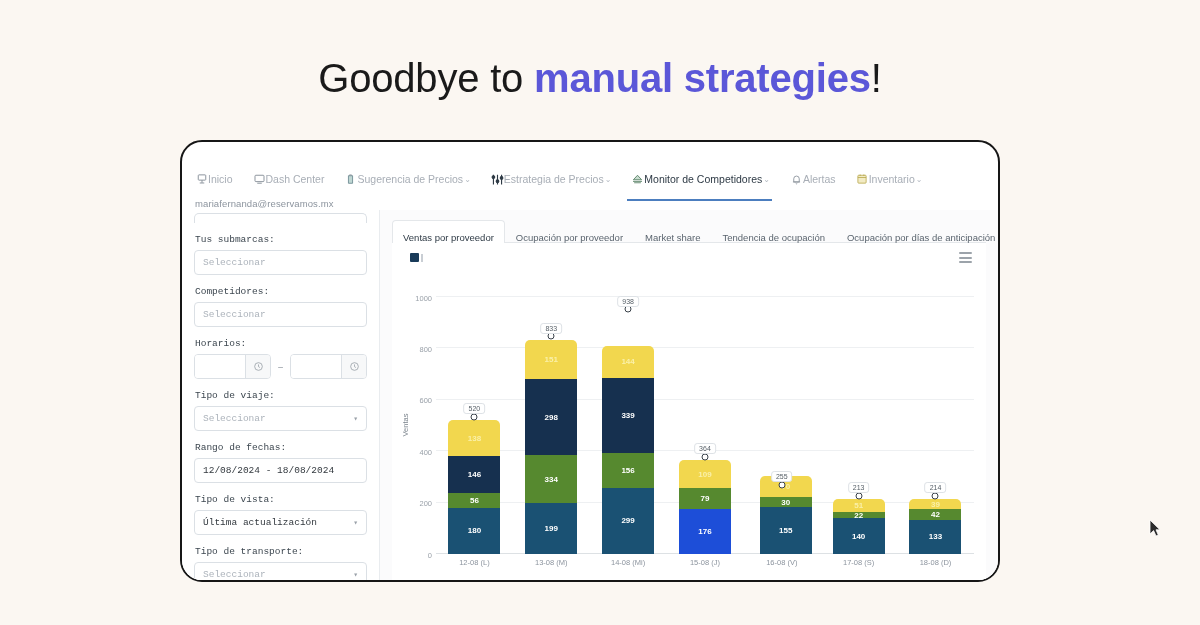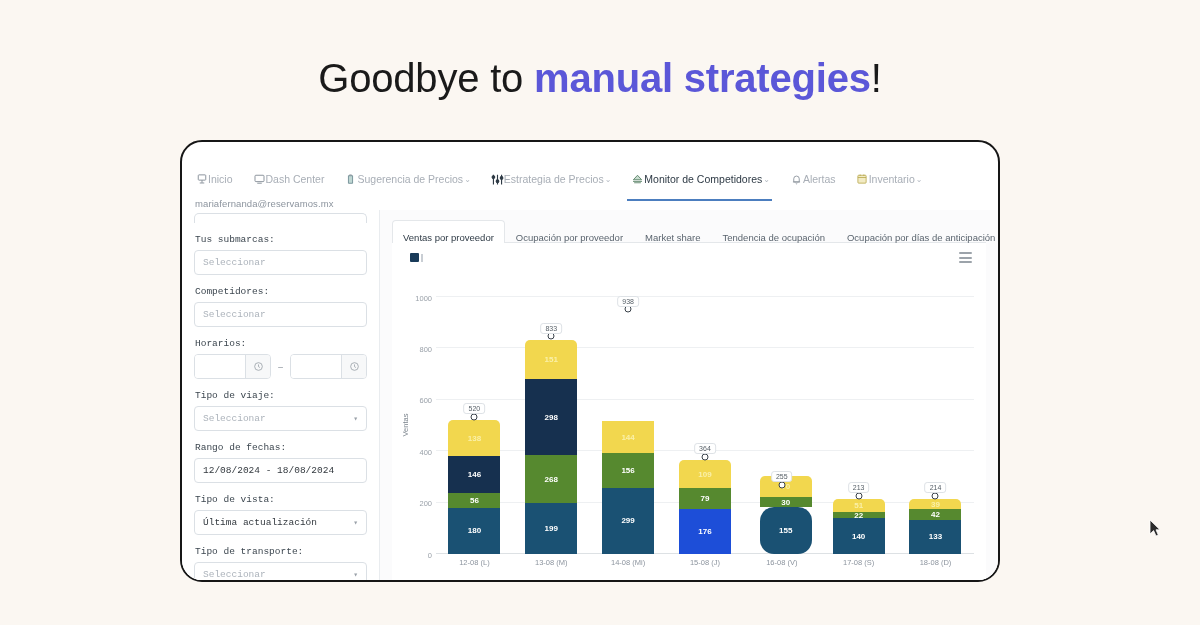--- a/index.html
+++ b/index.html
@@ -555,34 +555,37 @@
                 </div>
                 <div class="bar-col">
                   <div class="stack" style="height: 214.081px;">
                     <div class="seg" style="background: rgb(242, 215, 78); height: 18.1273%;">
                       <span style="color: rgb(250, 240, 168);">151</span>
                     </div>
                     <div class="seg" style="background: rgb(22, 48, 79); height: 35.7743%;">
                       <span>298</span>
                     </div>
                     <div class="seg" style="background: rgb(86, 137, 47); height: 22.2089%;">
-                      <span>268</span>
+                      <span>334</span>
                     </div>
                     <div class="seg" style="background: rgb(26, 81, 115); height: 23.8896%;">
                       <span>199</span>
                     </div>
                   </div>
                   <div class="total-dot" style="bottom: 210.581px;"></div>
                   <div class="total-badge" style="bottom: 220.081px;">833</div>
                 </div>
                 <div class="bar-col">
                   <div class="stack" style="height: 208px;">
                     <div class="seg" style="background: rgb(242, 215, 78); height: 15.3518%;">
                       <span style="color: rgb(250, 240, 168);">144</span>
                     </div>
+                    <div class="seg" style="background: rgb(22, 48, 79); height: 36.1407%;">
+                      <span>339</span>
+                    </div>
                     <div class="seg" style="background: rgb(86, 137, 47); height: 16.6311%;">
                       <span>156</span>
                     </div>
                     <div class="seg" style="background: rgb(26, 81, 115); height: 31.8763%;">
                       <span>299</span>
                     </div>
                   </div>
                   <div class="total-dot" style="bottom: 237.566px;"></div>
                   <div class="total-badge" style="bottom: 247.066px;">938</div>
                 </div>
@@ -602,21 +605,21 @@
                   <div class="total-badge" style="bottom: 99.548px;">364</div>
                 </div>
                 <div class="bar-col">
                   <div class="stack" style="height: 78px; margin-left: 8px;">
                     <div class="seg" style="background: rgb(242, 215, 78); height: 27.451%;">
                       <span style="color: rgb(250, 240, 168);">70</span>
                     </div>
                     <div class="seg" style="background: rgb(86, 137, 47); height: 11.7647%;">
                       <span>30</span>
                     </div>
-                    <div class="seg" style="background: rgb(26, 81, 115); height: 60.7843%; border-radius: 14px;">
+                    <div class="seg" style="background: rgb(26, 81, 115); height: 60.7843%;">
                       <span>155</span>
                     </div>
                   </div>
                   <div class="total-dot" style="bottom: 62.035px;"></div>
                   <div class="total-badge" style="bottom: 71.535px;">255</div>
                 </div>
                 <div class="bar-col">
                   <div class="stack" style="height: 54.741px;">
                     <div class="seg" style="background: rgb(242, 215, 78); height: 23.9437%;">
                       <span style="color: rgb(250, 240, 168);">51</span>

